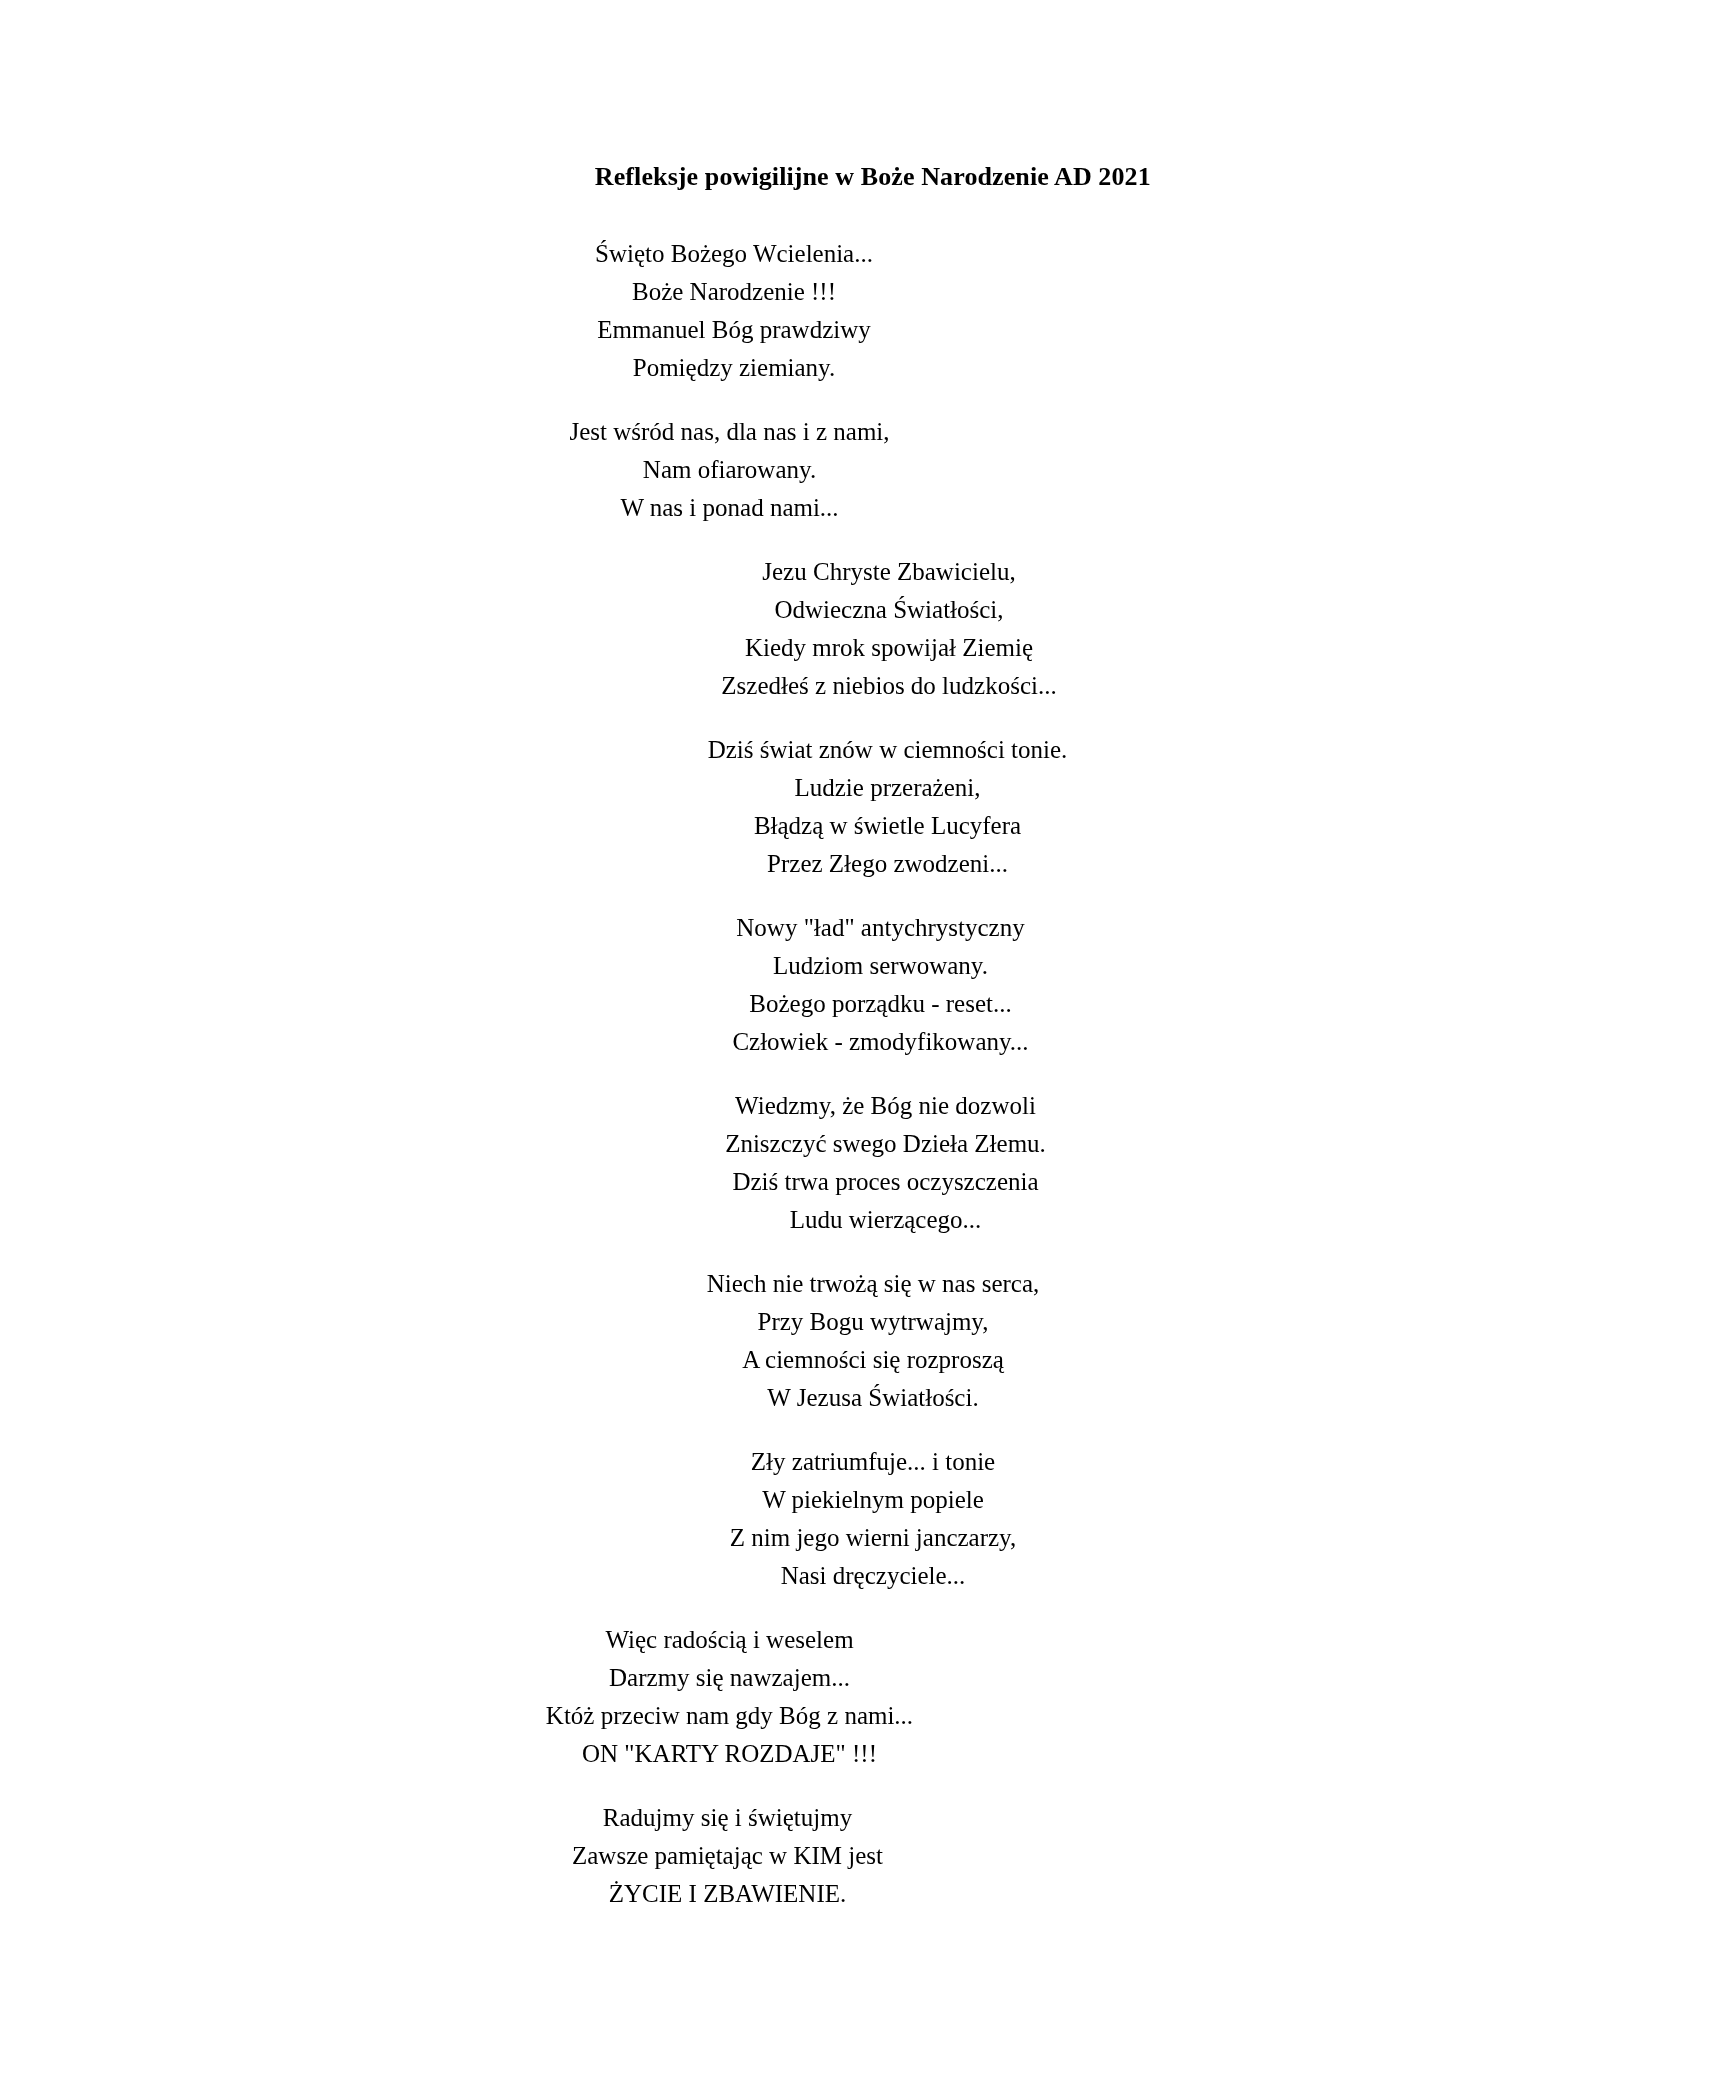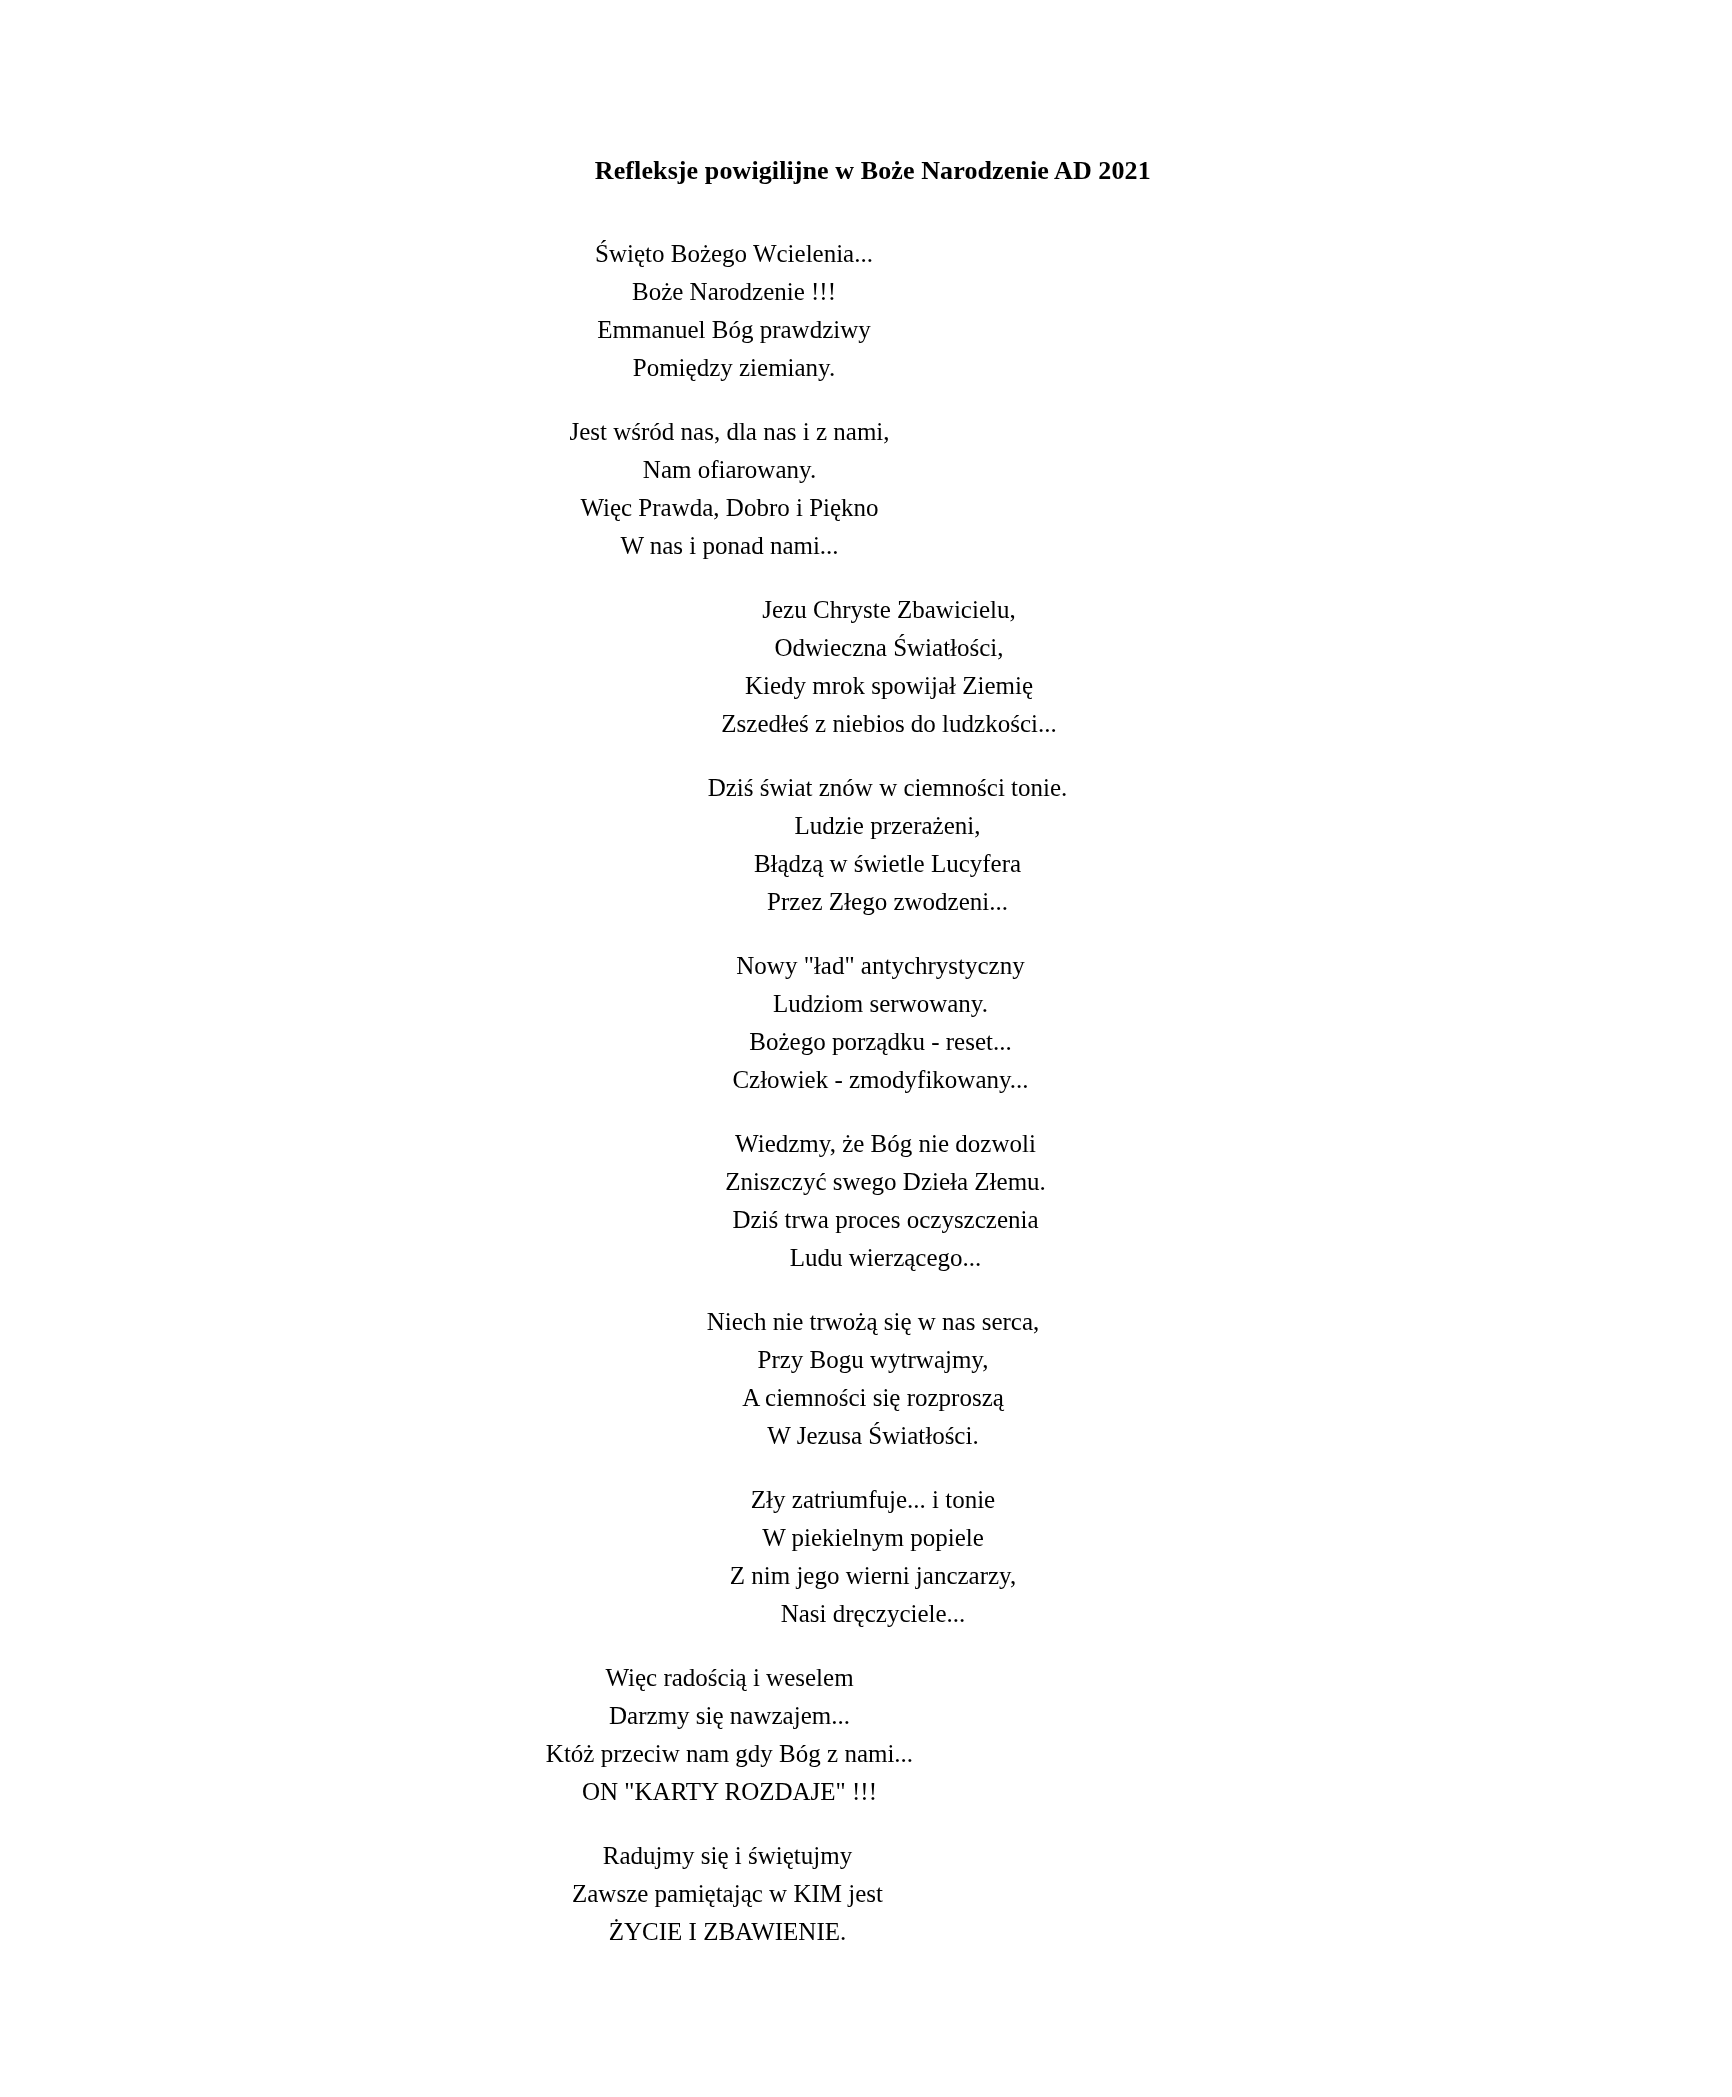--- a/index.html
+++ b/index.html
@@ -14,21 +14,21 @@
   .page {
     position: relative;
     width: 1733px;
     height: 2453px;
     background: #ffffff;
     margin: 0 auto;
     overflow: hidden;
   }
   .doc-title {
     position: absolute;
-    top: 156px;
+    top: 162px;
     left: 0;
     width: 100%;
     text-align: center;
     font-weight: bold;
     font-size: 26px;
     line-height: 1.15;
     letter-spacing: 0.1px;
     padding-left: 12.6px;
     box-sizing: border-box;
   }
@@ -90,21 +90,20 @@
     <div class="stanza stanza-block s0">
       <div class="line">Święto Bożego Wcielenia...</div>
       <div class="line">Boże Narodzenie !!!</div>
       <div class="line">Emmanuel Bóg prawdziwy</div>
       <div class="line">Pomiędzy ziemiany.</div>
     </div>
 
     <div class="stanza stanza-block s1">
       <div class="line">Jest wśród nas, dla nas i z nami,</div>
       <div class="line">Nam ofiarowany.</div>
-      <div class="line">Więc Prawda, Dobro i Piękno</div>
       <div class="line">W nas i ponad nami...</div>
     </div>
 
     <div class="stanza stanza-block s2">
       <div class="line">Jezu Chryste Zbawicielu,</div>
       <div class="line">Odwieczna Światłości,</div>
       <div class="line">Kiedy mrok spowijał Ziemię</div>
       <div class="line">Zszedłeś z niebios do ludzkości...</div>
     </div>
 

